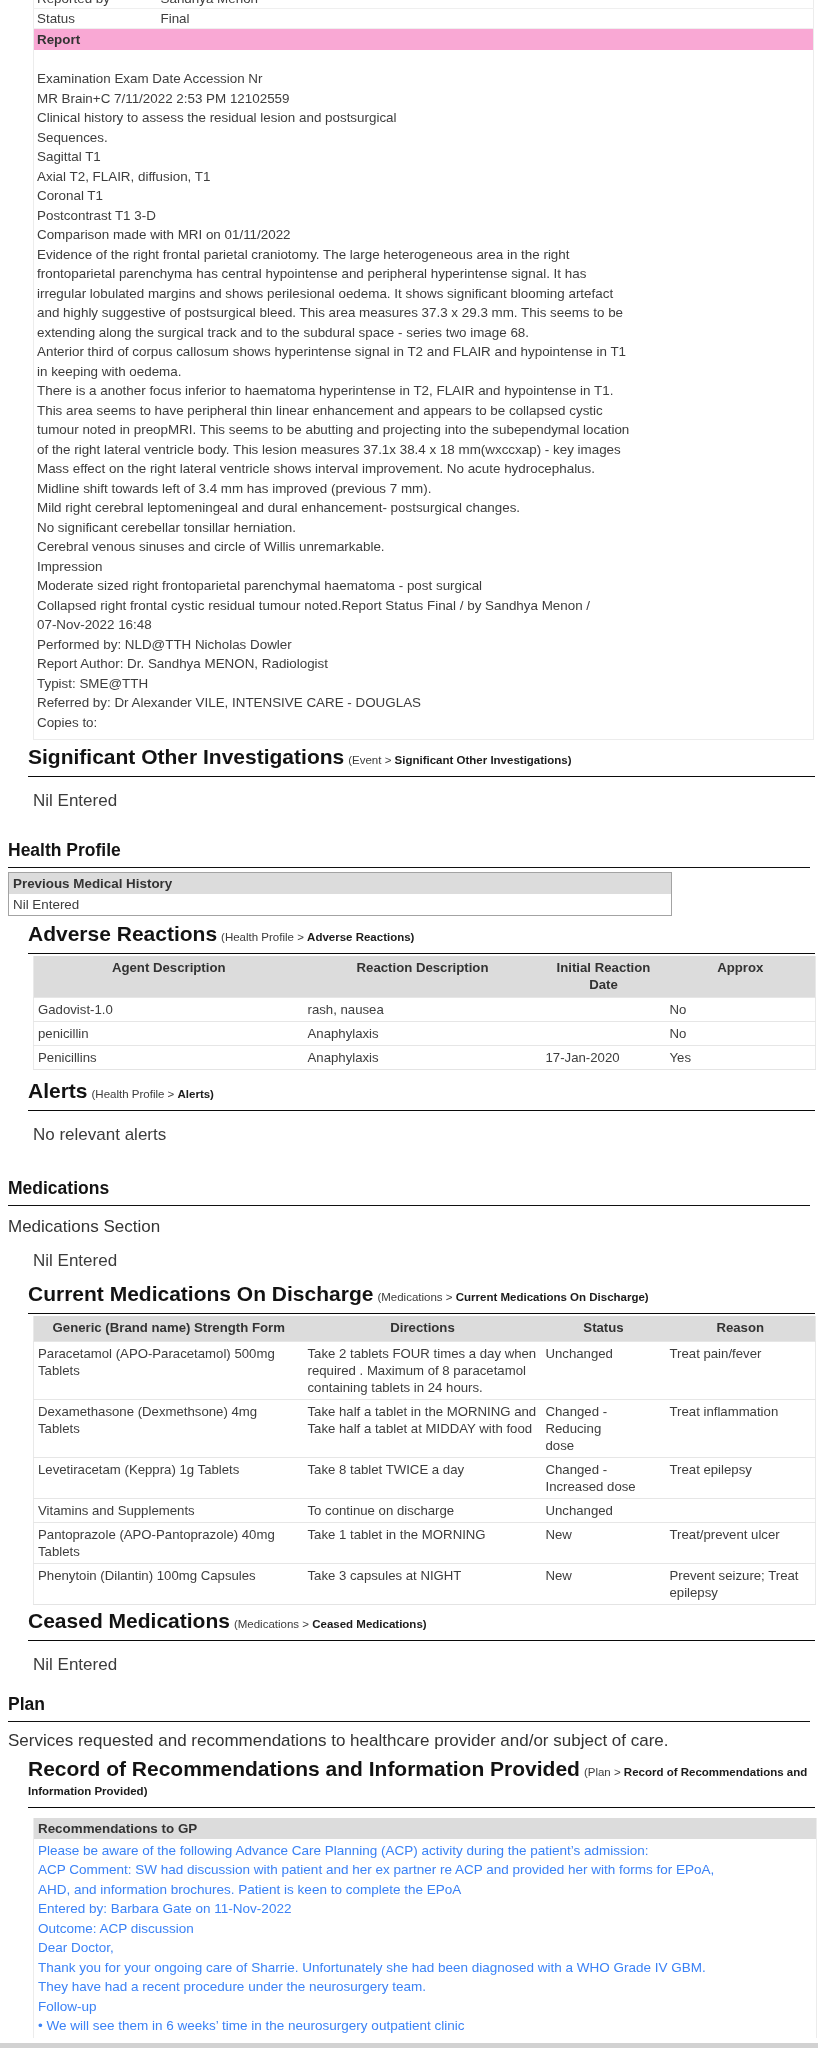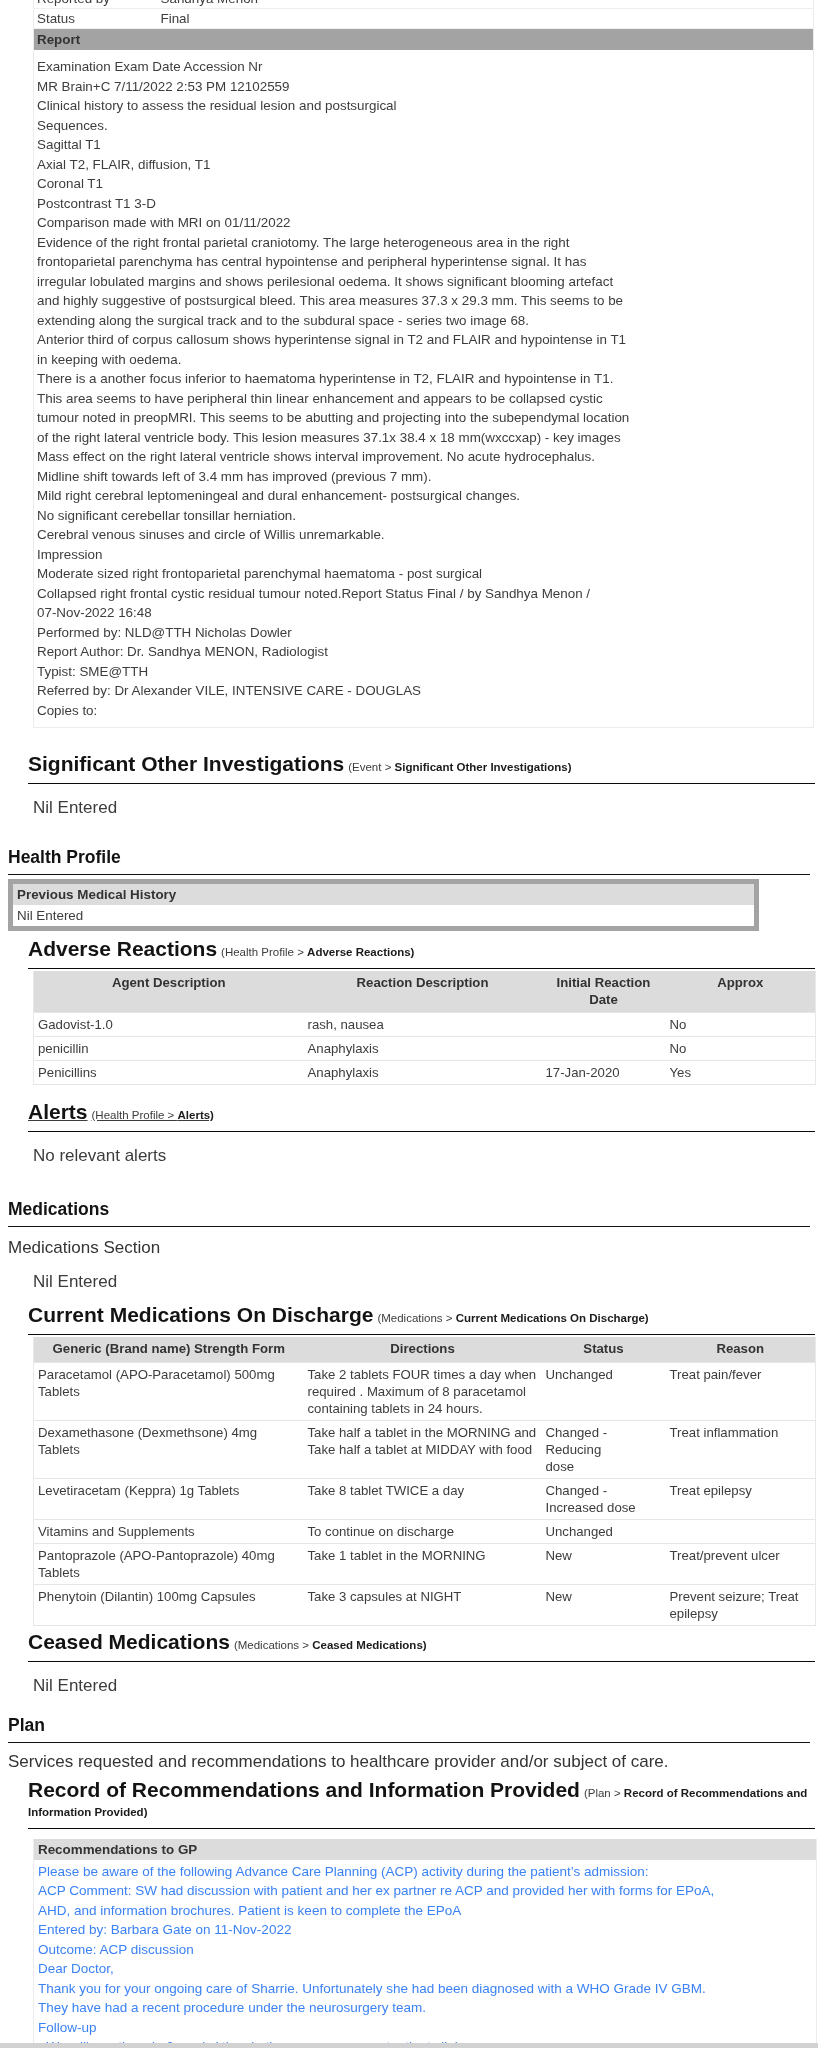--- a/index.html
+++ b/index.html
@@ -16,24 +16,24 @@
     border-collapse:collapse; table-layout:fixed;
     border-left:1px solid #ececec; border-right:1px solid #ececec;
     border-bottom:1px solid #ececec;
   }
   .meta-table td { font-size:13.4px; }
   .meta-row td { padding:2px 3px; border-bottom:1px solid #efefef; height:15px; }
   .c-label { width:124px; }
   .meta-label { color:#3d3d3d; }
   .meta-value { color:#3d3d3d; }
   .gray-bar {
-    background:#a3a3a3; color:#333333; font-weight:bold;
+    background:#f9a8d4; color:#333333; font-weight:bold;
     padding:3px 3px; font-size:13.4px;
   }
-  .report-cell { padding:7px 3px 7px 3px; }
+  .report-cell { padding:19px 3px 7px 3px; }
   .rpt-line { font-size:13.4px; line-height:19.5px; color:#3d3d3d; }
 
   
   .h3-wrap { margin:8px 3px 0 28px; padding-bottom:7px; border-bottom:1px solid #0a0a0a; }
   .h3-title { font-size:21px; font-weight:bold; color:#131313; }
   .crumb { font-size:11.5px; color:#3c3c3c; margin-left:4px; }
   .crumb-bold { font-weight:bold; color:#1b1b1b; }
   .h2-wrap {
     margin:28px 8px 0 8px; padding-bottom:6px; border-bottom:1px solid #111111;
     font-size:17.5px; font-weight:bold; color:#131313;
@@ -54,40 +54,40 @@
     white-space:pre-line;
   }
   .data-table td {
     font-size:13.2px; line-height:17px; padding:3px 4px; vertical-align:top;
     border-top:1px solid #e6e6e6; white-space:pre-line; color:#3d3d3d;
   }
   .col-1 { width:270px; } .col-2 { width:238px; } .col-3 { width:124px; } .col-4 { width:150px; }
 
   
   .pmh-table {
-    margin:4px 6px 0 8px; width:751px; border-collapse:collapse;
-    border:5px solid #a3a3a3;
+    margin:4px 6px 0 8px; width:664px; border-collapse:collapse;
+    border:1px solid #a3a3a3;
   }
   .pmh-header { background:#dcdcdc; color:#333333; font-weight:bold; font-size:13.4px; padding:3px 4px; }
   .pmh-row { font-size:13.4px; padding:3px 4px; color:#3d3d3d; }
 
   
   .rec-table {
     margin:10px 3px 0 33px; width:782px;
     border-left:1px solid #ececec; border-right:1px solid #ececec;
   }
   .rec-header { background:#dcdcdc; color:#333333; font-weight:bold; font-size:13.4px; padding:3px 4px; }
   .rec-body { padding:2px 4px; }
   .rec-line { font-size:13.5px; line-height:19.5px; color:#3b82f6; }
 
   
-  .sec-soi .h3-wrap { margin-top:24px; }
+  .sec-soi .h3-wrap { margin-top:5px; }
   .sec-hp-h2 { margin-top:28px; }
   .sec-ar .h3-wrap { margin-top:6px; }
-  .sec-alerts .h3-wrap { margin-top:15px;text-decoration:underline; }
+  .sec-alerts .h3-wrap { margin-top:9px; }
   .sec-meds-h2 { margin-top:32px; }
   .sec-maa .h3-wrap { margin-top:8px; }
   .sec-cmod .h3-wrap { margin-top:10px; }
   .sec-ceased .h3-wrap { margin-top:4px; }
   .sec-plan-h2 { margin-top:18px; }
   .sec-record .h3-wrap { margin-top:6px; padding-bottom:8px; }
   .services-line { margin-top:8px; }
 
   .bottom-strip {
     position:absolute; left:0; bottom:0; width:818px; height:5px;

